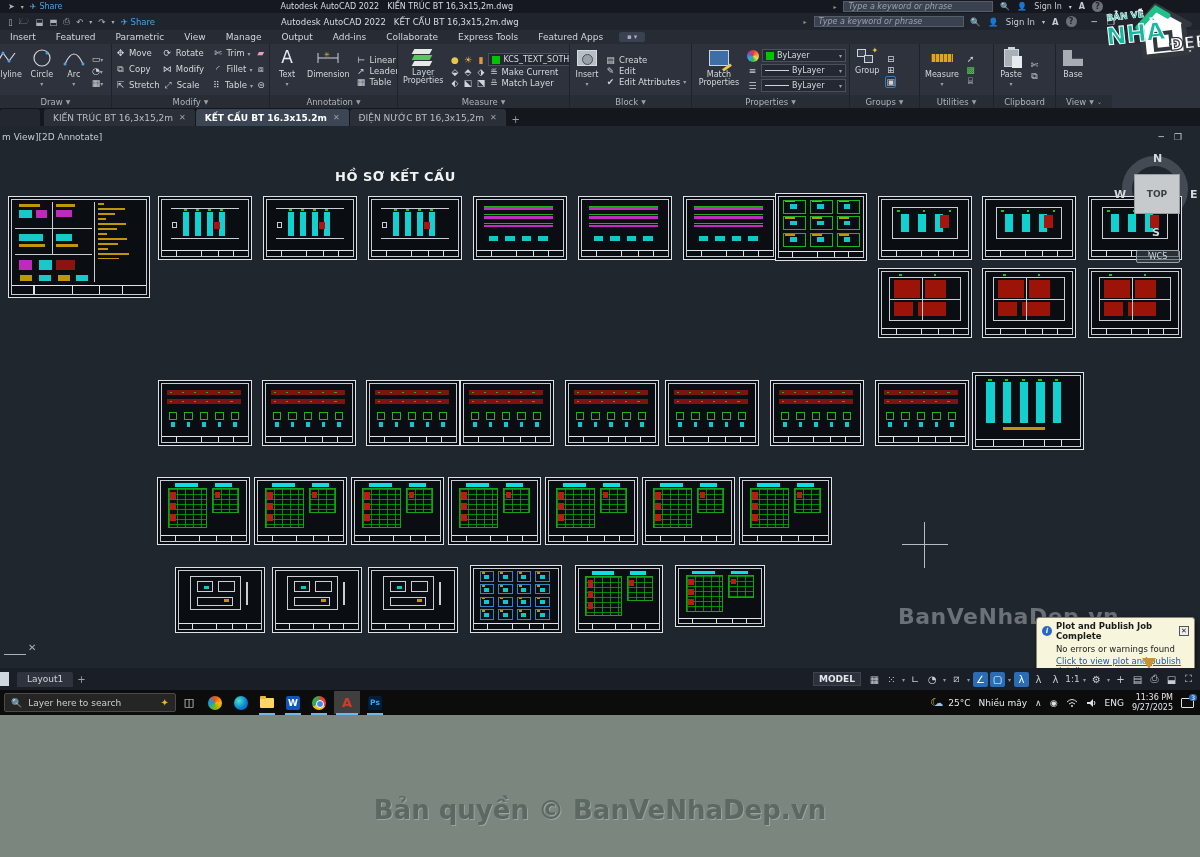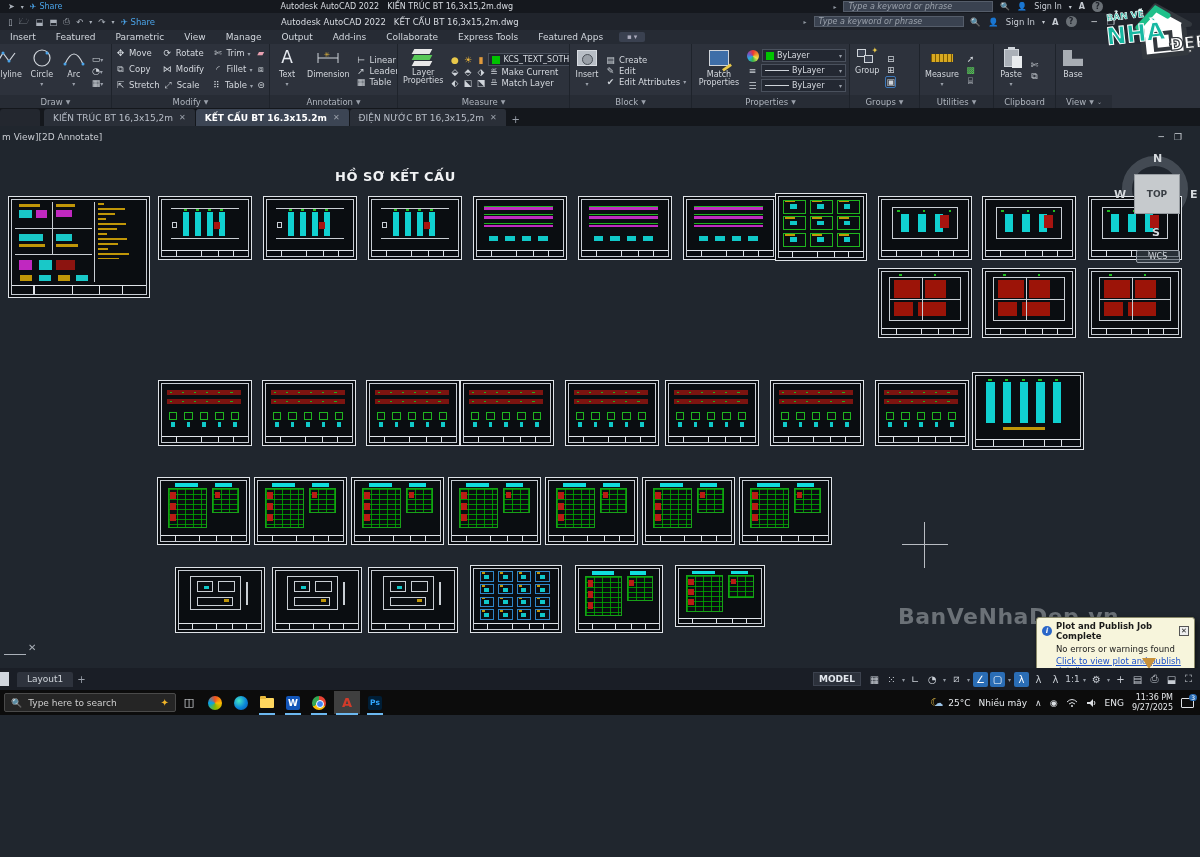--- a/index.html
+++ b/index.html
@@ -1576,21 +1576,21 @@
       <span class="sic">▤</span>
       <span class="sic">⎙</span>
       <span class="sic">⬓</span>
       <span class="sic">⛶</span>
     </div>
   </div>
 
   <div class="taskbar">
     <div class="tsearch">
       <span>🔍</span>
-      <span>Type here to search</span>
+      <span>Layer here to search</span>
       <span class="sparkle">✦</span>
     </div>
     <div class="tico">
         <span style="color:#dde0e4;font-size:11px">◫</span>
       </div>
     <div class="tico">
         <span class="cop"></span>
       </div>
     <div class="tico">
         <span class="edge"></span>
@@ -1632,20 +1632,23 @@
         </svg>
       <span class="wtxt">ENG</span>
       <div class="dt">
         <div>11:36 PM</div>
         <div>9/27/2025</div>
       </div>
       <span class="noti"></span>
     </div>
   </div>
 
+  <div class="footer">
+    <div class="ftext">Bản quyền © BanVeNhaDep.vn</div>
+  </div>
 
   <div class="logo">
     <svg width="96" height="62" viewBox="0 0 96 62">
       <g>
         <polygon points="52,6 84,28 78,28 78,56 36,56 36,28 30,28" fill="#ffffff" stroke="#33383e" stroke-width="5" stroke-linejoin="round"></polygon>
         <polyline points="33,26 52,9 63,17" fill="none" stroke="#1fc08a" stroke-width="6" stroke-linecap="round"></polyline>
         <rect x="48" y="34" width="16" height="16" fill="none" stroke="#33383e" stroke-width="4"></rect>
       </g>
       <text x="2" y="16" font-size="9" font-weight="bold" fill="#17b8a2" stroke="#ffffff" stroke-width="0.6" font-family="DejaVu Sans, sans-serif">BẢN VẼ</text>
       <text x="0" y="40" font-size="24" font-weight="bold" fill="#17b8a2" stroke="#ffffff" stroke-width="1" font-family="DejaVu Sans, sans-serif">NHÀ</text>

